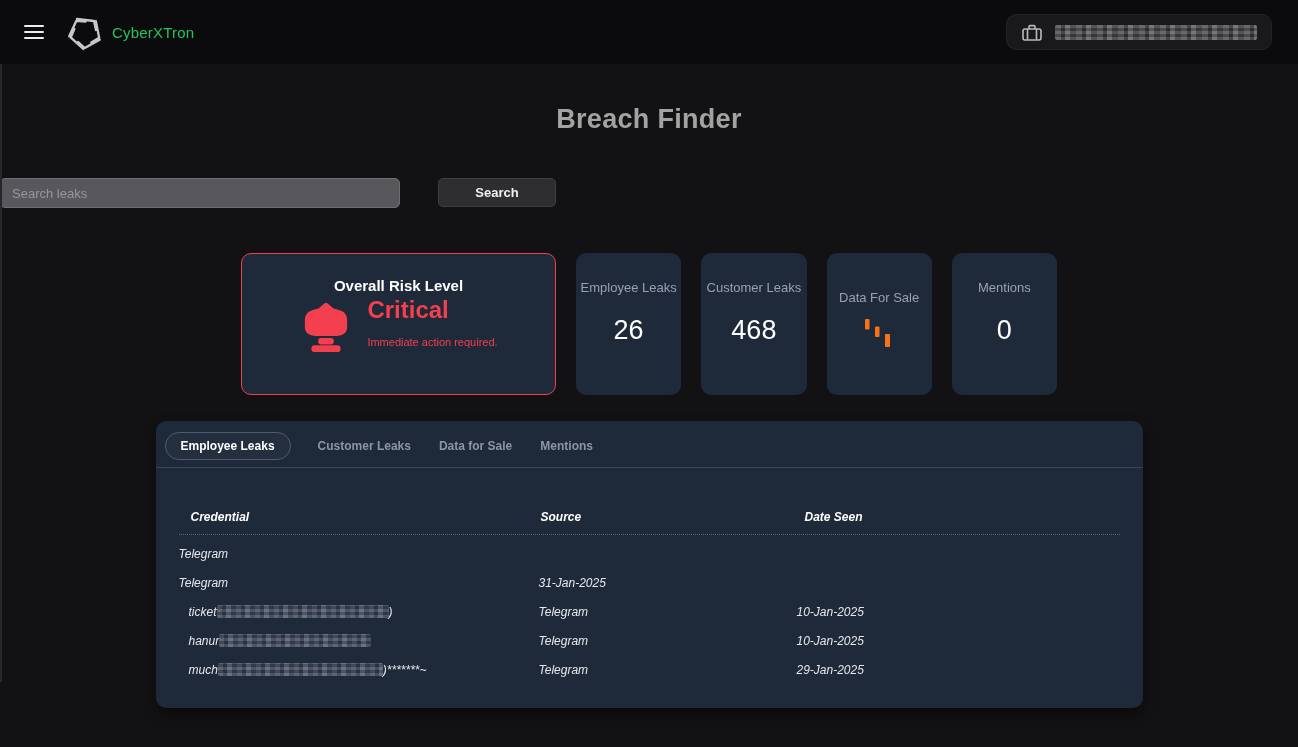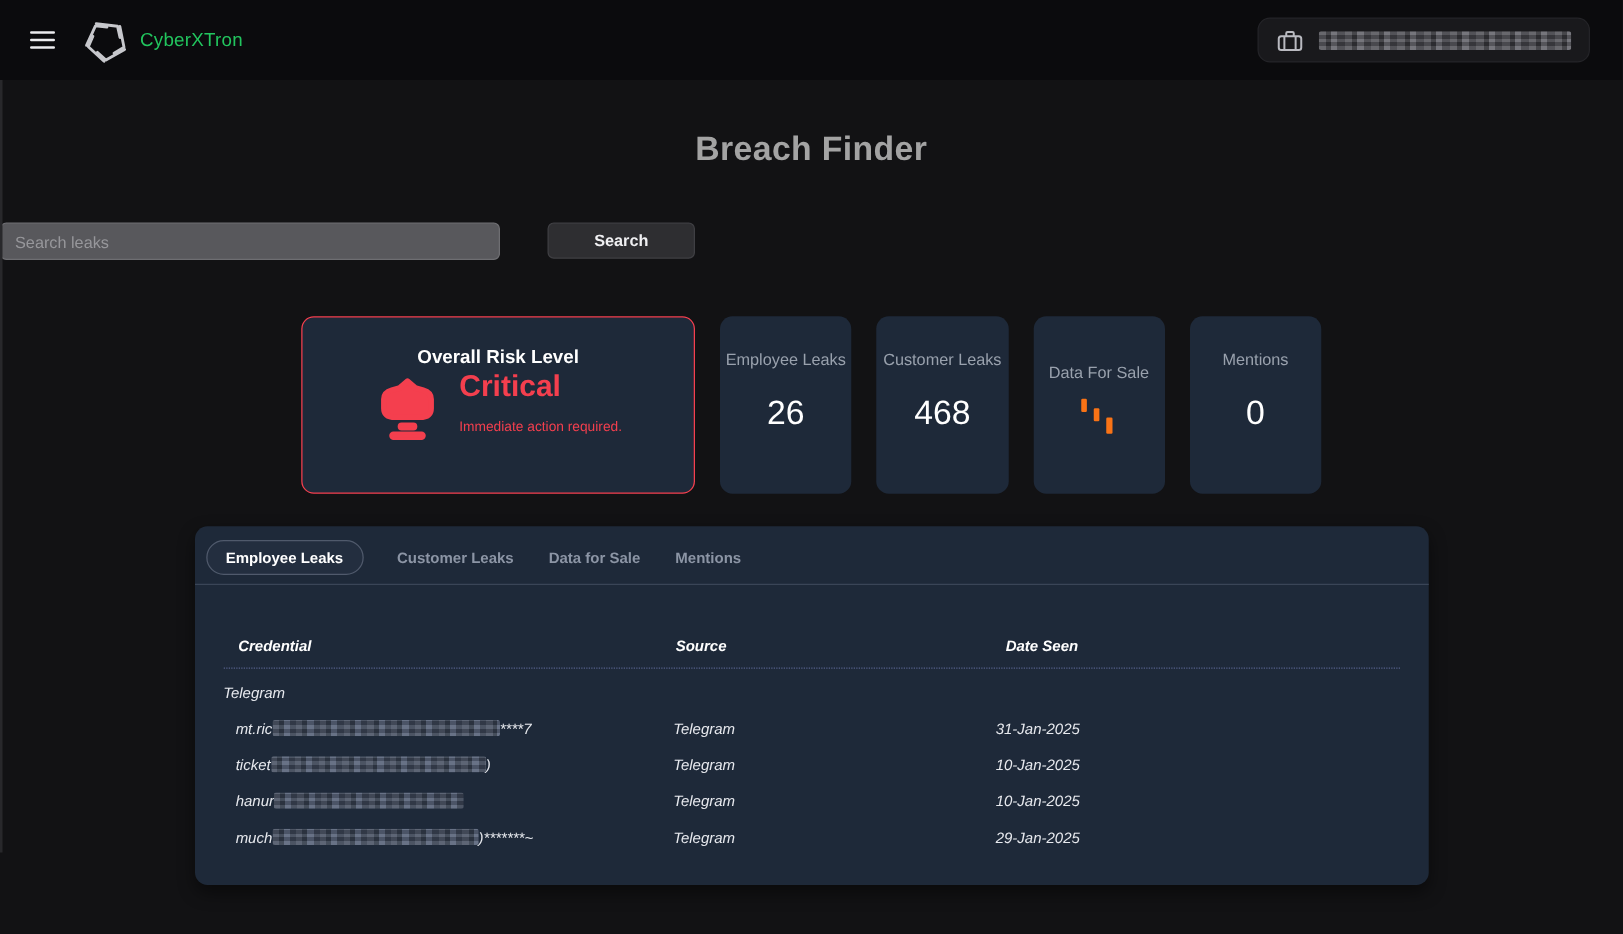--- a/index.html
+++ b/index.html
@@ -209,21 +209,20 @@
       <div class="th c3">Date Seen</div>
     </div>
 
     <div class="tbody">
 
       <div class="tr">
         <div class="td">Telegram</div>
       </div>
 
       <div class="tr">
-        <div class="td c1"><span>mt.ric</span><span class="redact rw-b"></span><span>****7</span></div>
         <div class="td">Telegram</div>
         <div class="td">31-Jan-2025</div>
       </div>
 
       <div class="tr">
         <div class="td c1"><span>ticket</span><span class="redact rw-c"></span><span>)</span></div>
         <div class="td">Telegram</div>
         <div class="td">10-Jan-2025</div>
       </div>
 

